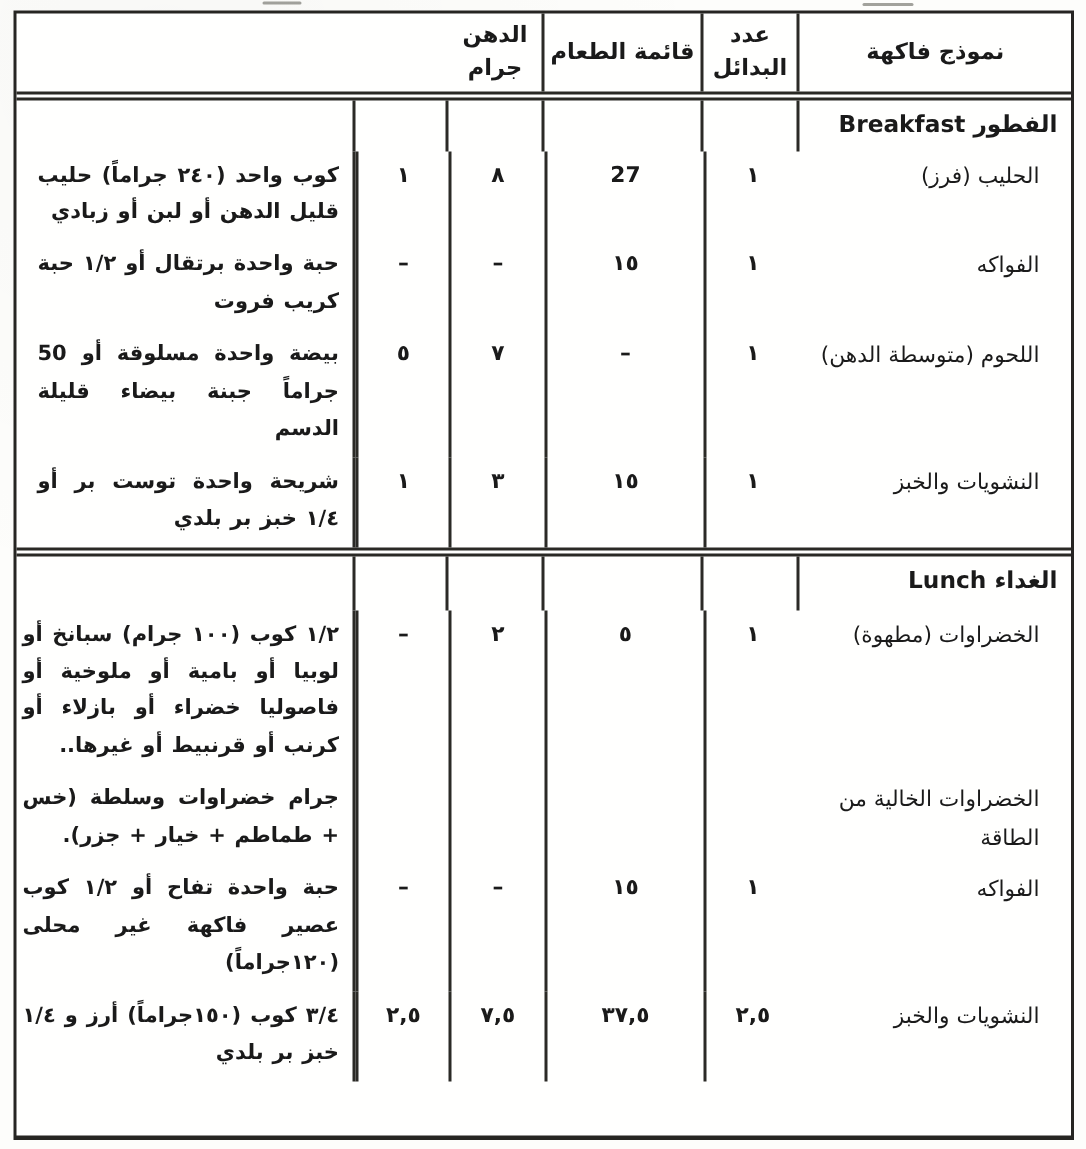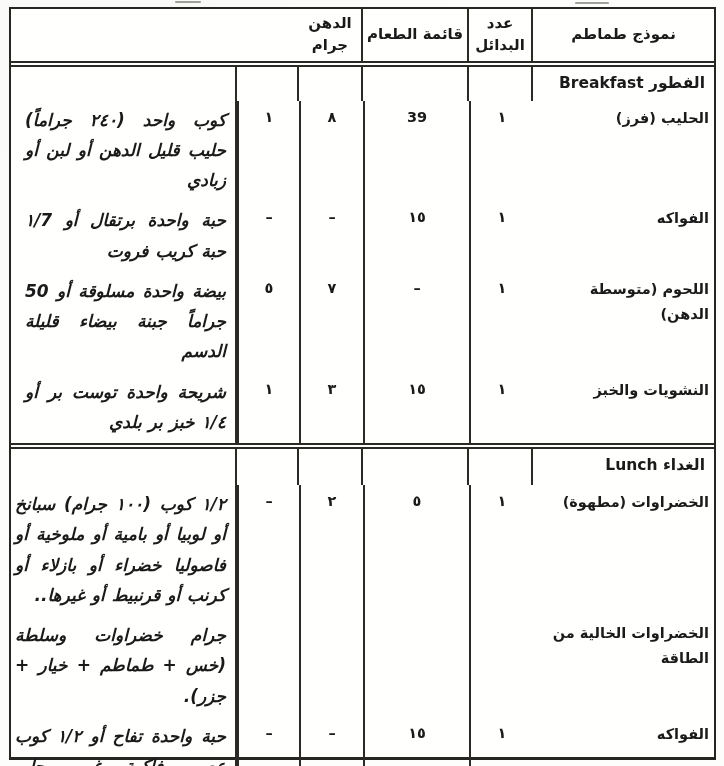--- a/index.html
+++ b/index.html
@@ -69,87 +69,86 @@
   
   .c.sec-title {
     font-size: 15.5px; font-weight: 700;
     text-align: right;
     padding: 7px 9px 0 2px;
     white-space: nowrap;
   }
 
   
   .c.meal {
-    font-size: 14.5px; font-weight: 700;
+    font-size: 14.5px; font-weight: 400;
     text-align: right;
-    padding: 5px 5px 0 4px;
+    padding: 5px 21px 0 4px;
     line-height: 1.75;
   }
 
   
   .c.val {
     font-size: 14.5px; font-weight: 700;
     text-align: center;
     padding-top: 6px;
     line-height: 1.4;
     direction: ltr;
   }
 
   
   .c.food {
-    font-size: 17px; font-weight: 700;
+    font-size: 14px; font-weight: 700;
     text-align: justify;
     padding: 4px 9px 6px 4px;
     line-height: 1.78;
     word-spacing: 1px;
-    font-style: italic;
   }
 </style>
 </head>
 <body>
 
 <div class="page">
   <span class="scan-mark m1"></span>
   <span class="scan-mark m2"></span>
 
   <div class="table">
 
     <div class="grid thead">
-      <div class="c h c-meal">نموذج طماطم</div>
+      <div class="c h c-meal">نموذج فاكهة</div>
       <div class="c h c-exch">عدد البدائل</div>
       <div class="c h c-food">قائمة الطعام</div>
       <div class="c h c-fat">الدهن جرام</div>
     </div>
 
     <div class="grid sec-breakfast">
       <div class="row">
         <div class="c c-meal sec-title">الفطور Breakfast</div>
         <div class="c c-exch"></div>
         <div class="c c-carb"></div>
         <div class="c c-prot"></div>
         <div class="c c-fat"></div>
         <div class="c c-food"></div>
       </div>
 
       <div class="row">
         <div class="c c-meal meal">الحليب (فرز)</div>
         <div class="c c-exch val">١</div>
-        <div class="c c-carb val">39</div>
+        <div class="c c-carb val">27</div>
         <div class="c c-prot val">٨</div>
         <div class="c c-fat val">١</div>
         <div class="c c-food food">كوب واحد (٢٤٠ جراماً) حليب قليل الدهن أو لبن أو زبادي</div>
       </div>
 
       <div class="row">
         <div class="c c-meal meal">الفواكه</div>
         <div class="c c-exch val">١</div>
         <div class="c c-carb val">١٥</div>
         <div class="c c-prot val">–</div>
         <div class="c c-fat val">–</div>
-        <div class="c c-food food">حبة واحدة برتقال أو ١/7 حبة كريب فروت</div>
+        <div class="c c-food food">حبة واحدة برتقال أو ١/٢ حبة كريب فروت</div>
       </div>
 
       <div class="row">
         <div class="c c-meal meal">اللحوم (متوسطة الدهن)</div>
         <div class="c c-exch val">١</div>
         <div class="c c-carb val">–</div>
         <div class="c c-prot val">٧</div>
         <div class="c c-fat val">٥</div>
         <div class="c c-food food">بيضة واحدة مسلوقة أو 50 جراماً جبنة بيضاء قليلة الدسم</div>
       </div>

